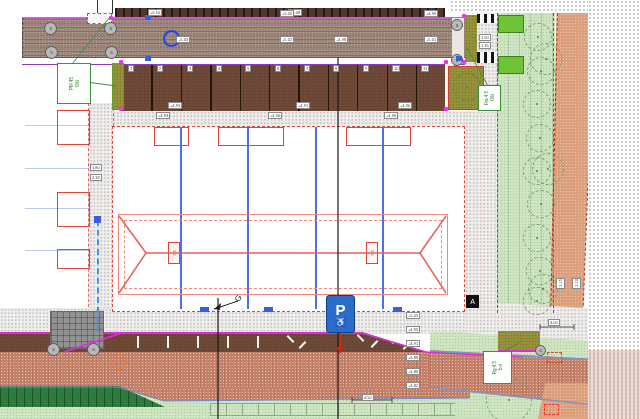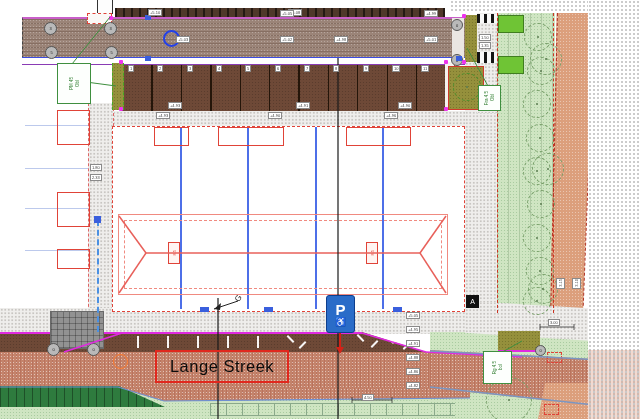--- a/index.html
+++ b/index.html
@@ -239,23 +239,20 @@
     <g>
       <line x1="214" y1="309" x2="238" y2="301" stroke="#222" stroke-width="1"></line>
       <polygon points="214,309 221,303 220,310" fill="#222"></polygon>
     </g>
     <g>
       <line x1="340" y1="332" x2="340" y2="348" stroke="#d42218" stroke-width="2"></line>
       <polygon points="336,347 344,347 340,354" fill="#d42218"></polygon>
     </g>
   </svg>
 
-  <div class="abs" style="left:155px;top:350px;width:130px;height:29px;z-index:12;border:2.5px solid #e0281e;display:flex;align-items:center;justify-content:center;">
-    <span style="font-size:16.5px;color:#0c0c0c;letter-spacing:.5px;white-space:nowrap;">Lange Streek</span>
-  </div>
 
   <div class="abs" style="left:326px;top:295px;width:27px;height:36px;z-index:12;background:#2a6cc8;border:1.5px solid #0e3e8c;border-radius:3px;display:flex;flex-direction:column;align-items:center;justify-content:center;color:#fff;">
     <span style="font-size:15px;font-weight:bold;line-height:15px;">P</span>
     <span style="font-size:9px;line-height:10px;">♿</span>
   </div>
 
   <div class="abs" style="left:466px;top:295px;width:13px;height:13px;z-index:12;background:#111;color:#fff;display:flex;align-items:center;justify-content:center;">
     <span style="font-size:7px;">A</span>
   </div>
   <div class="abs" style="left:233px;top:288px;z-index:12;transform:rotate(-60deg);">

